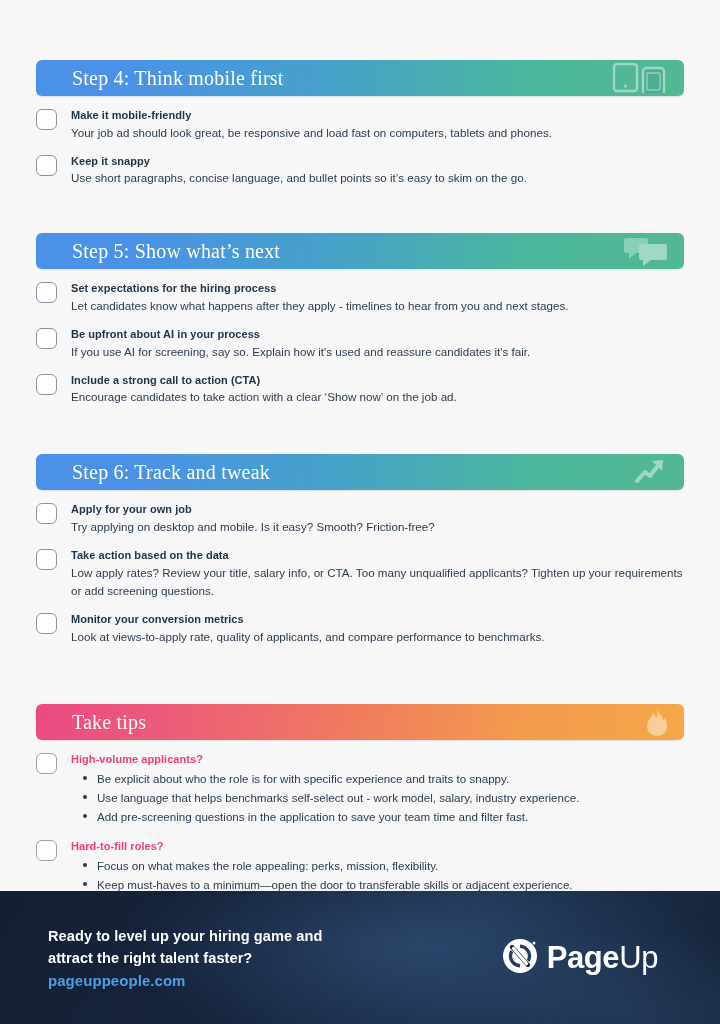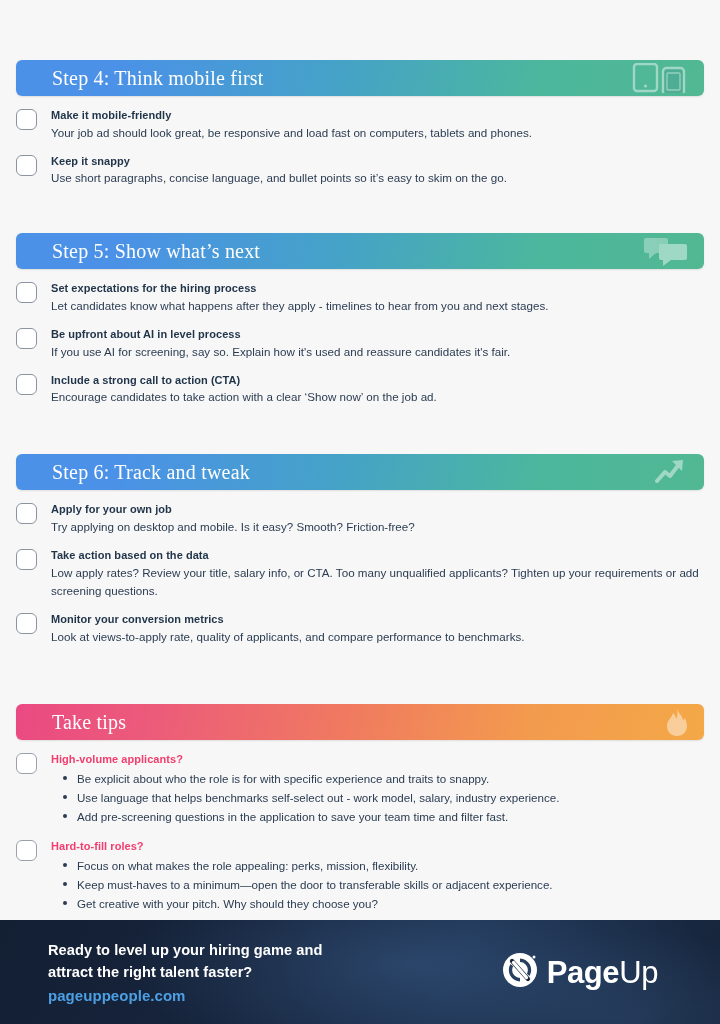--- a/index.html
+++ b/index.html
@@ -13,21 +13,21 @@
   }
 
   .page {
     position: relative;
     width: 720px;
     height: 1024px;
     background: #f7f7f7;
   }
 
   .content {
-    padding: 0 16px;
+    padding: 0 36px;
   }
 
   
   .banner {
     position: relative;
     height: 36px;
     border-radius: 6px;
     display: flex;
     align-items: center;
     overflow: hidden;
@@ -122,21 +122,21 @@
   .sec-gap-sm { height: 34px; }
   .sec-gap-md { height: 36px; }
   .sec-gap-lg { height: 46px; }
 
   
   .footer {
     position: absolute;
     left: 0;
     bottom: 0;
     width: 720px;
-    height: 104px;
+    height: 133px;
     background:
       radial-gradient(ellipse 420px 150px at 58% 42%, rgba(70,110,160,0.38) 0%, rgba(30,52,86,0.0) 70%),
       radial-gradient(ellipse 300px 120px at 88% 95%, rgba(60,95,140,0.30) 0%, rgba(20,38,66,0.0) 72%),
       linear-gradient(120deg, #131f33 0%, #16243c 35%, #1b2f4c 62%, #16243a 100%);
     display: flex;
     align-items: center;
   }
   .footer-inner {
     width: 100%;
     padding: 0 40px 0 48px;
@@ -232,21 +232,21 @@
         <div class="item">
           <div class="checkbox"></div>
           <div class="item-body">
             <div class="item-title">Set expectations for the hiring process</div>
             <div class="item-desc">Let candidates know what happens after they apply - timelines to hear from you and next stages.</div>
           </div>
         </div>
         <div class="item">
           <div class="checkbox"></div>
           <div class="item-body">
-            <div class="item-title">Be upfront about AI in level process</div>
+            <div class="item-title">Be upfront about AI in your process</div>
             <div class="item-desc">If you use AI for screening, say so. Explain how it's used and reassure candidates it's fair.</div>
           </div>
         </div>
         <div class="item">
           <div class="checkbox"></div>
           <div class="item-body">
             <div class="item-title">Include a strong call to action (CTA)</div>
             <div class="item-desc">Encourage candidates to take action with a clear ‘Show now’ on the job ad.</div>
           </div>
         </div>

